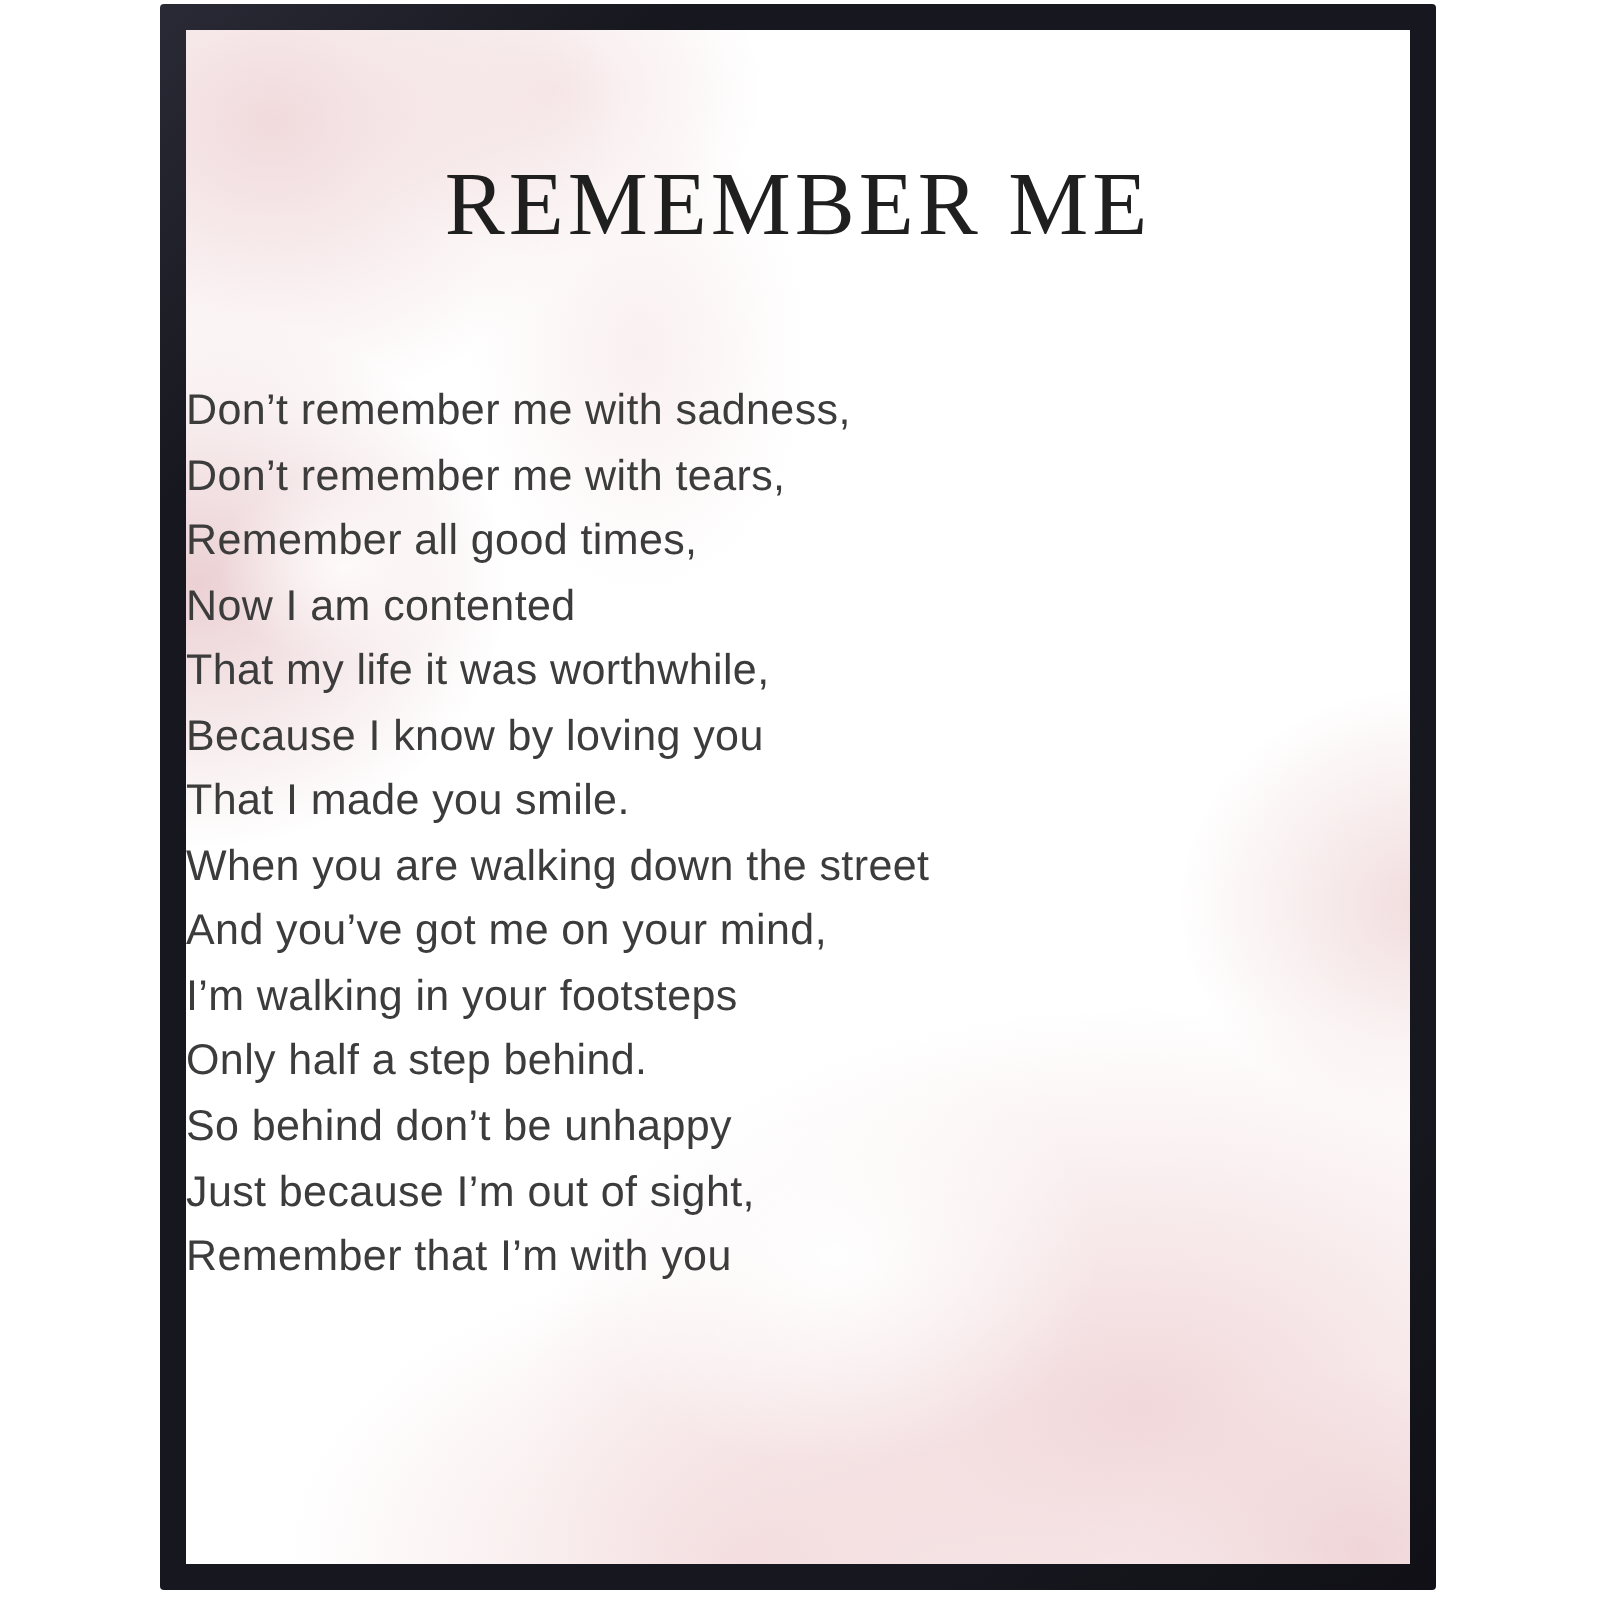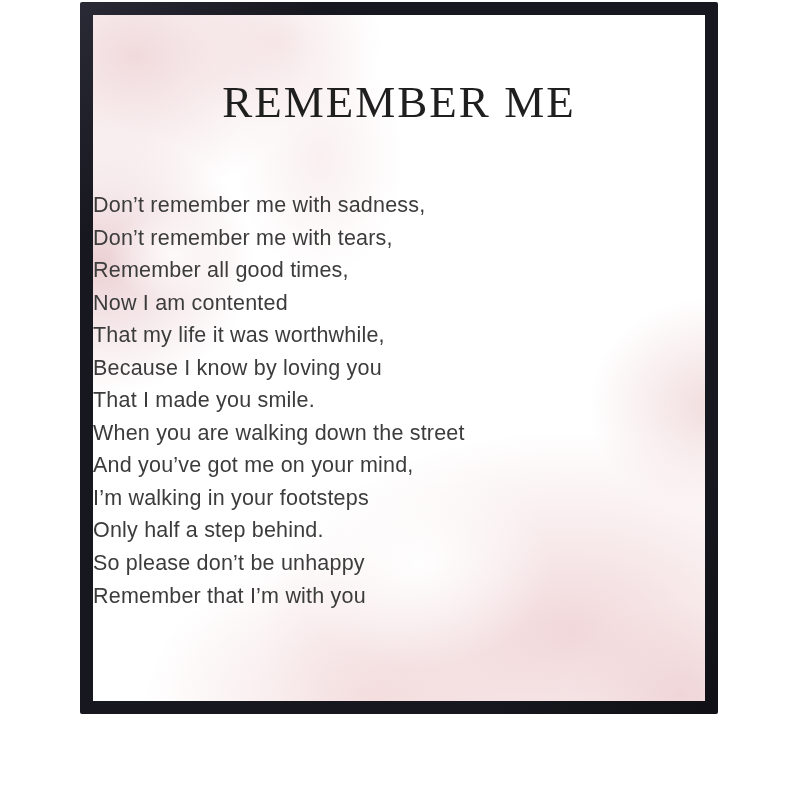--- a/index.html
+++ b/index.html
@@ -17,21 +17,21 @@
     overflow:hidden;
     position:relative;
   }
   .wall{
     position:absolute; inset:0;
     background: var(--wall);
   }
   .frame{
     position:absolute;
     left:80px; top:2px;
-    width:638px; height:712px;
+    width:638px; height:793px;
     background: linear-gradient(135deg, var(--frame-hi) 0%, var(--frame) 18%, var(--frame) 82%, #101016 100%);
     padding:13px;
     border-radius:2px;
   }
   .poster{
     position:relative;
     width:100%; height:100%;
     background:#ffffff;
     box-shadow: inset 0 0 0 1px rgba(255,255,255,0.55);
     overflow:hidden;
@@ -94,18 +94,19 @@
         <div class="poem-line">Don’t remember me with tears,</div>
         <div class="poem-line">Remember all good times,</div>
         <div class="poem-line">Now I am contented</div>
         <div class="poem-line">That my life it was worthwhile,</div>
         <div class="poem-line">Because I know by loving you</div>
         <div class="poem-line">That I made you smile.</div>
         <div class="poem-line">When you are walking down the street</div>
         <div class="poem-line">And you’ve got me on your mind,</div>
         <div class="poem-line">I’m walking in your footsteps</div>
         <div class="poem-line">Only half a step behind.</div>
-        <div class="poem-line">So please don’t be unhappy</div>
+        <div class="poem-line">So behind don’t be unhappy</div>
+        <div class="poem-line">Just because I’m out of sight,</div>
         <div class="poem-line">Remember that I’m with you</div>
       </div>
     </div>
   </div>
 </div>
 
 </body></html>

